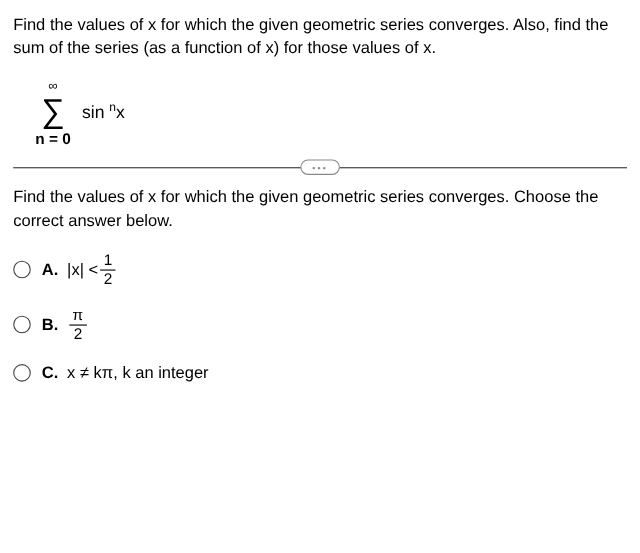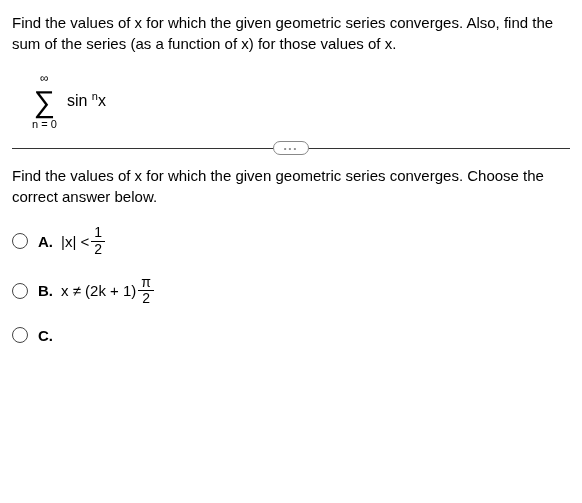--- a/index.html
+++ b/index.html
@@ -25,21 +25,22 @@
       vertical-align: middle;
     }
     .sigma-top {
       font-size: 12px;
     }
     .sigma {
       font-size: 30px;
       line-height: 1;
     }
     .sigma-bottom {
-      font-size: 11px;
+      font-size: 14px;
+      font-weight: bold;
     }
     .sigma-term {
       display: inline-block;
       vertical-align: middle;
       margin-left: 6px;
       font-size: 16px;
     }
     .separator {
       border: none;
       border-top: 1px solid #333;
@@ -144,26 +145,28 @@
         <span class="num">1</span>
         <span class="den">2</span>
       </span>
     </span>
   </div>
 
   <div class="option-row">
     <div class="radio"></div>
     <span class="option-label">B.</span>
     <span class="math">
-      <span>x ≠ (2k + 1)</span>
       <span class="frac">
         <span class="num">π</span>
         <span class="den">2</span>
       </span>
     </span>
   </div>
 
   <div class="option-row">
     <div class="radio"></div>
     <span class="option-label">C.</span>
+    <span class="math">
+      <span>x ≠ kπ, k an integer</span>
+    </span>
   </div>
 
 </div>
 
 </body></html>

